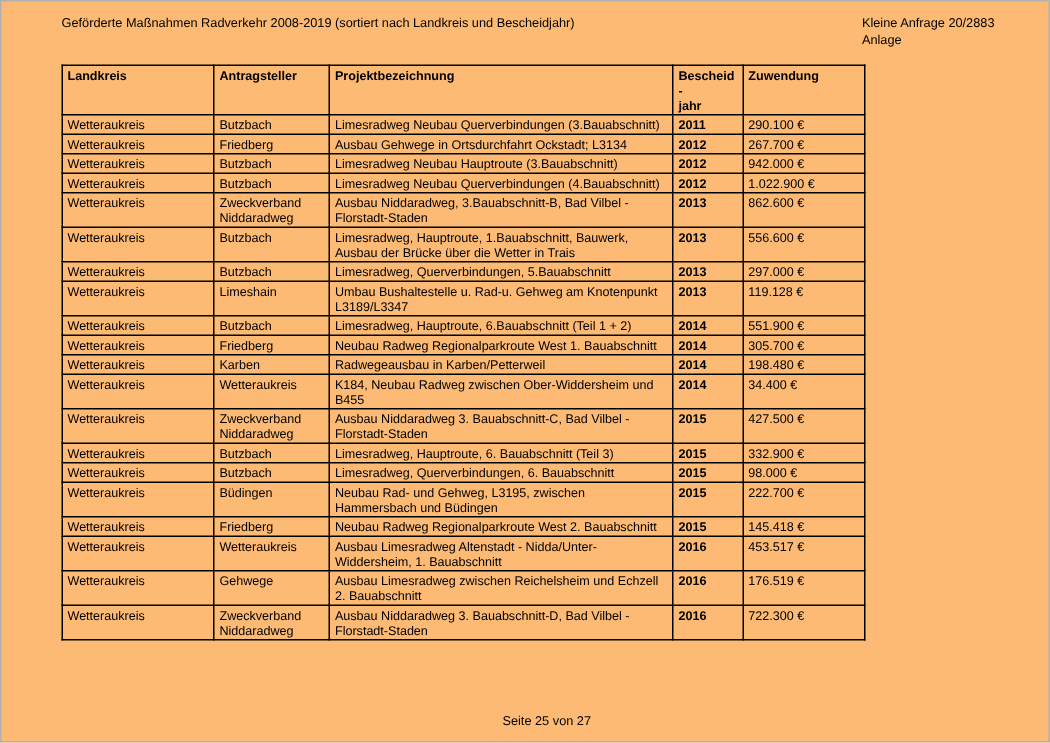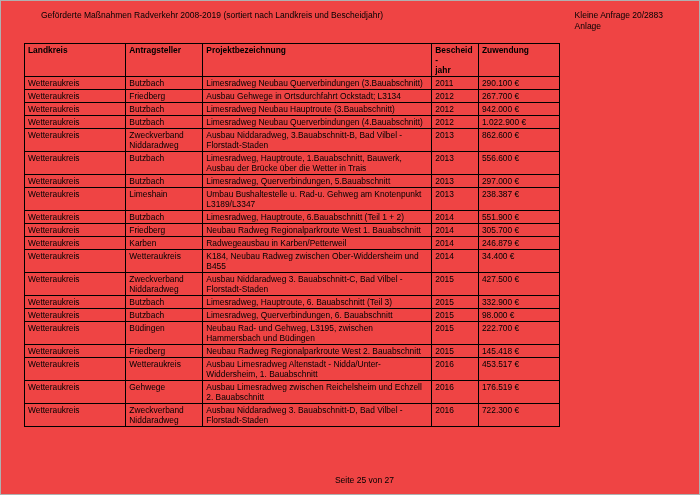--- a/index.html
+++ b/index.html
@@ -1,57 +1,57 @@
 <!DOCTYPE html>
 <html lang="de"><head>
 <meta charset="utf-8">
 <style>
   html, body { margin: 0; padding: 0; background: #e8e8e8; }
   .page {
     position: relative;
     width: 700px;
     height: 495px;
-    background: #ef4444;
+    background: #fdba74;
     border: 1px solid #b0b0b0;
     box-sizing: border-box;
     font-family: "Liberation Sans", "DejaVu Sans", sans-serif;
     color: #000;
     overflow: hidden;
   }
   .doc-header {
     position: absolute;
     top: 9px;
     left: 40px;
     right: 36px;
     display: flex;
     justify-content: space-between;
     font-size: 8.5px;
     line-height: 10.5px;
   }
   .doc-header-right { }
-  .content { position: absolute; top: 42px; left: 23px; }
+  .content { position: absolute; top: 42px; left: 40px; }
   table.funding {
     border-collapse: collapse;
     table-layout: fixed;
     width: 536px;
     font-size: 8.4px;
     line-height: 10px;
   }
   table.funding th, table.funding td {
     border: 1px solid #000;
     vertical-align: top;
     padding: 1px 3px 1px 3px;
     text-align: left;
     word-wrap: break-word;
   }
   table.funding th { font-weight: bold; white-space: pre-line; }
   .col-landkreis    { width: 100px; }
   .col-antragsteller{ width: 76px; }
   .col-projekt      { width: 226px; }
-  .col-jahr         { width: 46px; }
+  .col-jahr         { width: 46px; font-weight: bold; }
   .col-zuwendung    { width: 80px; }
   td.col-jahr, td.col-zuwendung { text-align: right; }
   .doc-footer {
     position: absolute;
     bottom: 9px;
     left: 0;
     right: 0;
     text-align: center;
     font-size: 8.5px;
     margin-left: 29px;
@@ -137,42 +137,42 @@
             <td class="col-antragsteller">Butzbach</td>
             <td class="col-projekt">Limesradweg, Querverbindungen, 5.Bauabschnitt</td>
             <td class="col-jahr">2013</td>
             <td class="col-zuwendung">297.000 €</td>
           </tr>
           <tr>
             <td class="col-landkreis">Wetteraukreis</td>
             <td class="col-antragsteller">Limeshain</td>
             <td class="col-projekt">Umbau Bushaltestelle u. Rad-u. Gehweg am Knotenpunkt L3189/L3347</td>
             <td class="col-jahr">2013</td>
-            <td class="col-zuwendung">238.387 €</td>
+            <td class="col-zuwendung">119.128 €</td>
           </tr>
           <tr>
             <td class="col-landkreis">Wetteraukreis</td>
             <td class="col-antragsteller">Butzbach</td>
             <td class="col-projekt">Limesradweg, Hauptroute, 6.Bauabschnitt (Teil 1 + 2)</td>
             <td class="col-jahr">2014</td>
             <td class="col-zuwendung">551.900 €</td>
           </tr>
           <tr>
             <td class="col-landkreis">Wetteraukreis</td>
             <td class="col-antragsteller">Friedberg</td>
             <td class="col-projekt">Neubau Radweg Regionalparkroute West 1. Bauabschnitt</td>
             <td class="col-jahr">2014</td>
             <td class="col-zuwendung">305.700 €</td>
           </tr>
           <tr>
             <td class="col-landkreis">Wetteraukreis</td>
             <td class="col-antragsteller">Karben</td>
             <td class="col-projekt">Radwegeausbau in Karben/Petterweil</td>
             <td class="col-jahr">2014</td>
-            <td class="col-zuwendung">246.879 €</td>
+            <td class="col-zuwendung">198.480 €</td>
           </tr>
           <tr>
             <td class="col-landkreis">Wetteraukreis</td>
             <td class="col-antragsteller">Wetteraukreis</td>
             <td class="col-projekt">K184, Neubau Radweg zwischen Ober-Widdersheim und B455</td>
             <td class="col-jahr">2014</td>
             <td class="col-zuwendung">34.400 €</td>
           </tr>
           <tr>
             <td class="col-landkreis">Wetteraukreis</td>

